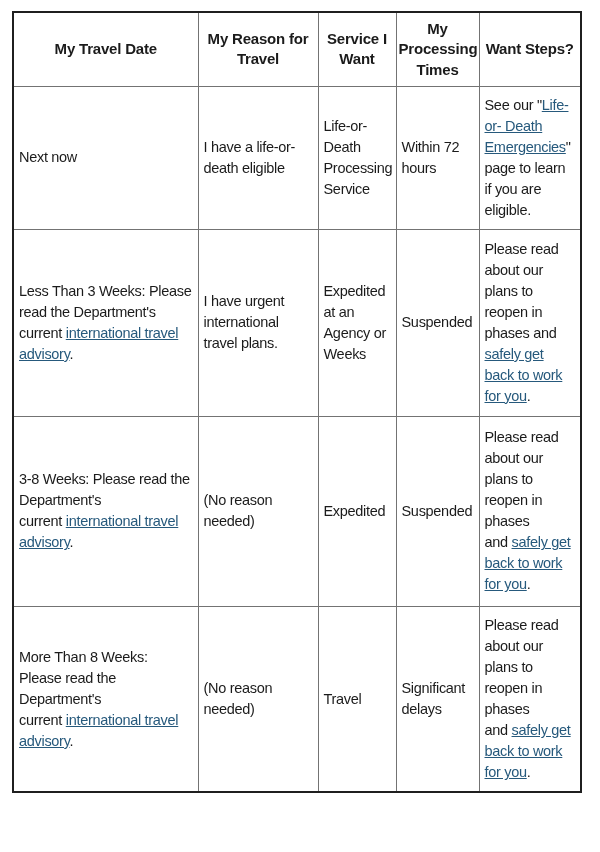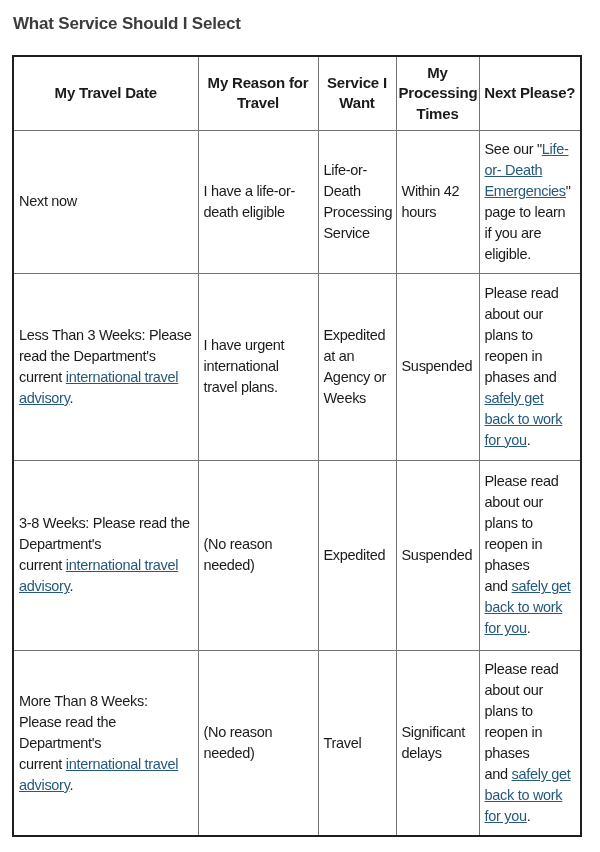--- a/index.html
+++ b/index.html
@@ -74,45 +74,44 @@
   .c1 { width: 185px; }
   .c2 { width: 120px; }
   .c3 { width: 78px; }
   .c4 { width: 83px; }
   .c5 { width: 102px; }
 </style>
 </head>
 <body>
 
 <div class="page">
-  <h2 class="title">What Service Should I Select</h2>
 
   <table class="service-table">
     <colgroup>
       <col class="c1">
         <col class="c2">
         <col class="c3">
         <col class="c4">
         <col class="c5">
     </colgroup>
     <thead>
       <tr>
         <th>My Travel Date</th>
         <th>My Reason for Travel</th>
         <th>Service I Want</th>
         <th>My Processing Times</th>
-        <th>Next Please?</th>
+        <th>Want Steps?</th>
       </tr>
     </thead>
     <tbody>
         <tr>
           <td><span>Next now</span></td>
           <td><span>I have a life-or-death eligible</span></td>
           <td><span>Life-or-Death Processing Service</span></td>
-          <td><span>Within 42 hours</span></td>
+          <td><span>Within 72 hours</span></td>
           <td><span>See our "</span><a href="#">Life-or- Death Emergencies</a><span>" page to learn if you are eligible.</span></td>
         </tr>
         <tr>
           <td><span>Less Than 3 Weeks: Please read the Department's current&nbsp;</span><a href="#">international travel advisory</a><span>.</span></td>
           <td><span>I have urgent international travel plans.</span></td>
           <td><span>Expedited at an Agency or Weeks</span></td>
           <td><span>Suspended</span></td>
           <td><span>Please read about our plans to reopen in phases and </span><a href="#">safely get back to work for you</a><span>.</span></td>
         </tr>
         <tr>

